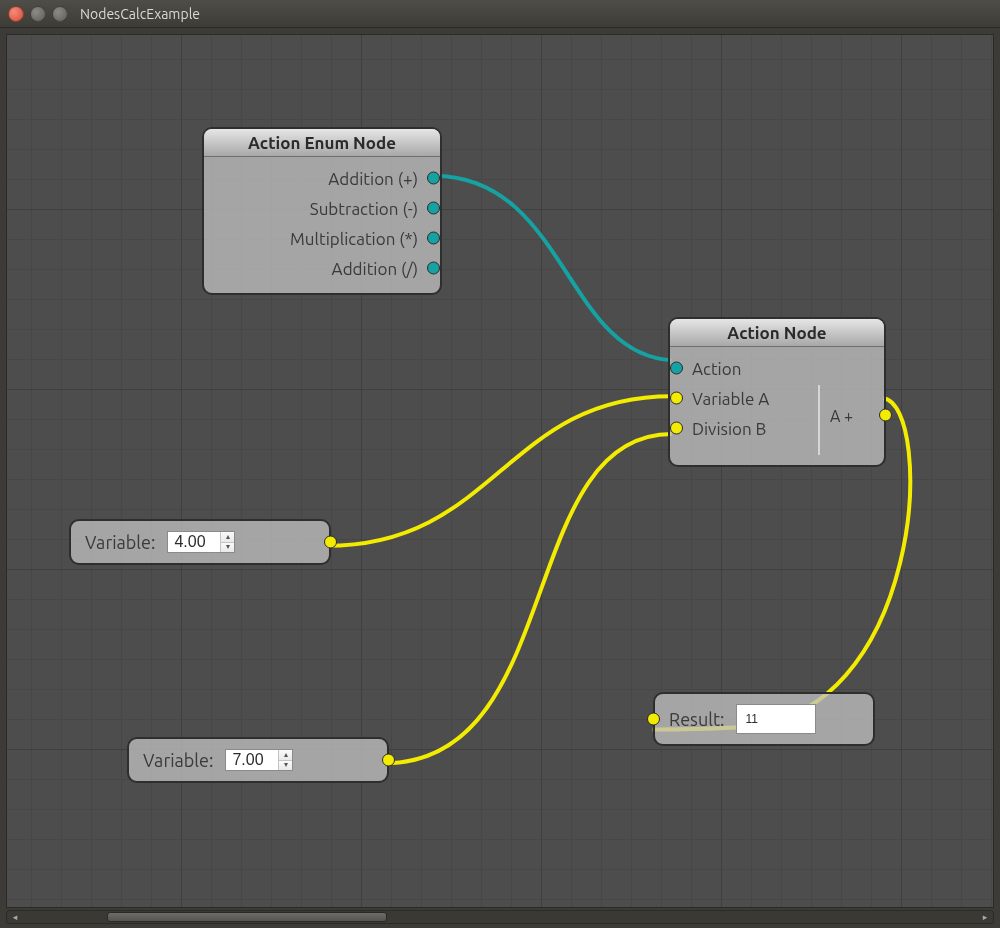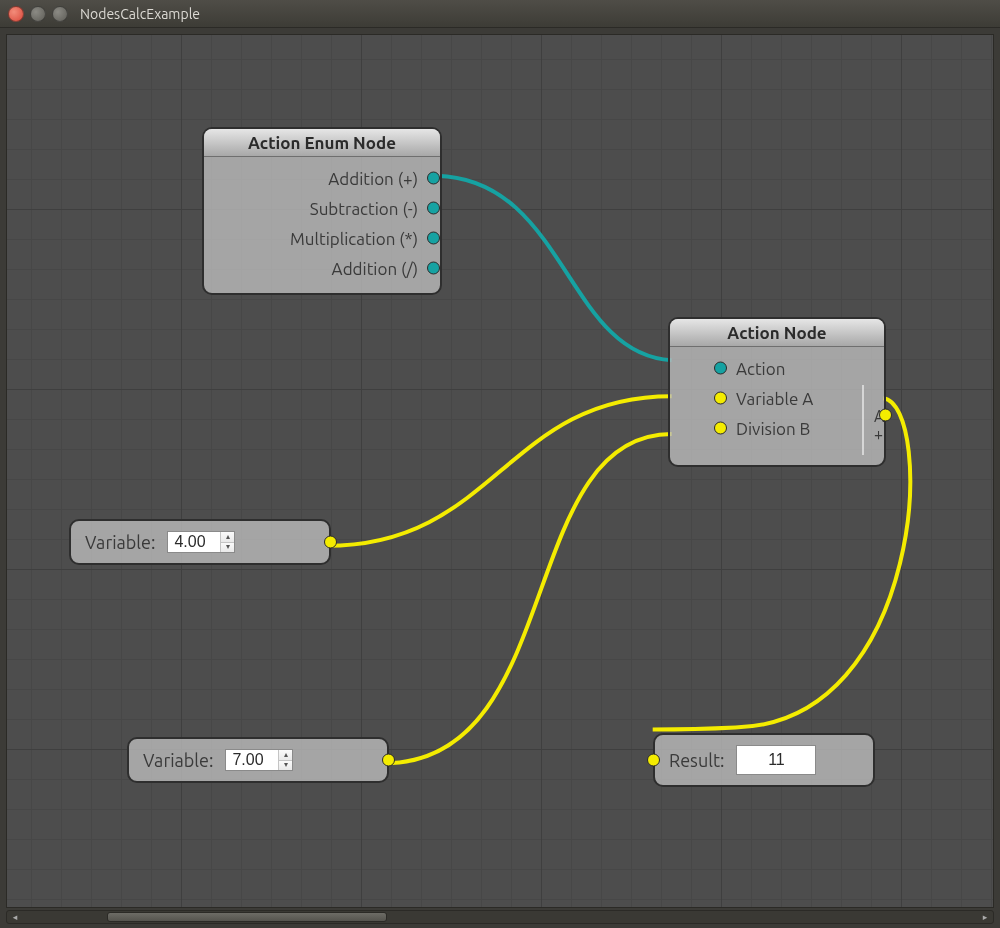--- a/index.html
+++ b/index.html
@@ -149,25 +149,24 @@
     color: #555;
     cursor: pointer;
     background: linear-gradient(#fafafa,#e9e9e9);
   }
   .spin .btns span:first-child { border-bottom: 1px solid #c4c4c4; }
   .result-field {
     border: 1px solid #8a8a8a;
     background: #fff;
     height: 30px;
     width: 80px;
-    font-size: 16px;
+    font-size: 12px;
     padding: 4px 8px;
     color: #2b2b2b;
     outline: none;
-    text-align: center;
   }
   .vnode .port { position: absolute; }
   
   .hscroll {
     position: absolute;
     left: 6px; right: 6px; bottom: 4px; height: 14px;
     background: #3a3934;
     border: 1px solid #2b2a26;
     border-radius: 3px;
     display: flex; align-items: center;
@@ -229,21 +228,21 @@
         </div>
         <div class="out-row">
           <span>Addition (/)</span>
           <span class="port right teal"></span>
         </div>
       </div>
     </div>
 
     <div class="node" style="left:661px; top:282px; width:218px;">
       <div class="node-header">Action Node</div>
-      <div class="node-body" style="position:relative; min-height:118px;margin-left:44px;">
+      <div class="node-body" style="position:relative; min-height:118px;">
         <div class="in-row">
           <span class="port left teal"></span>
           <span>Action</span>
         </div>
         <div class="in-row">
           <span class="port left yellow"></span>
           <span>Variable A</span>
         </div>
         <div class="in-row">
           <span class="port left yellow"></span>
@@ -272,21 +271,21 @@
       <div class="spin">
         <input value="7.00" style="">
         <div class="btns">
           <span>▴</span>
           <span>▾</span>
         </div>
       </div>
       <span class="port right yellow" style="right:-8px;"></span>
     </div>
 
-    <div class="vnode" style="left:646px; top:698px; width:222px;">
+    <div class="vnode" style="left:646px; top:657px; width:222px;">
       <span class="port left yellow" style="left:-8px;"></span>
       <span class="lbl">Result:</span>
       <input class="result-field" value="11" style="">
     </div>
 
   </div>
 </div>
 
 <div class="hscroll">
   <span class="arrow l">◂</span>

